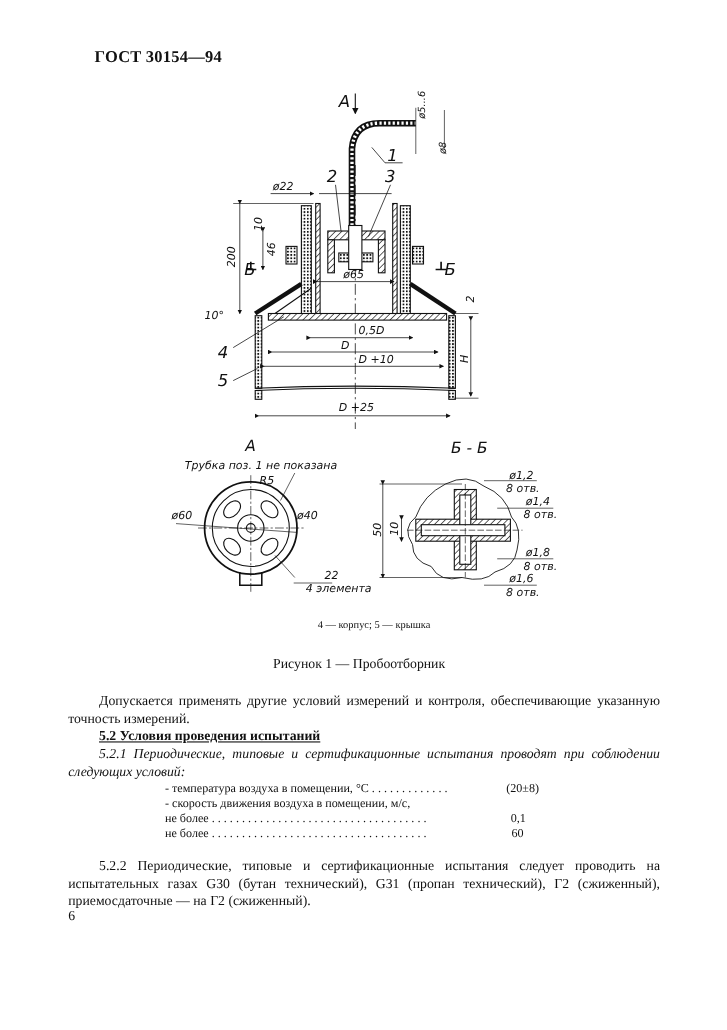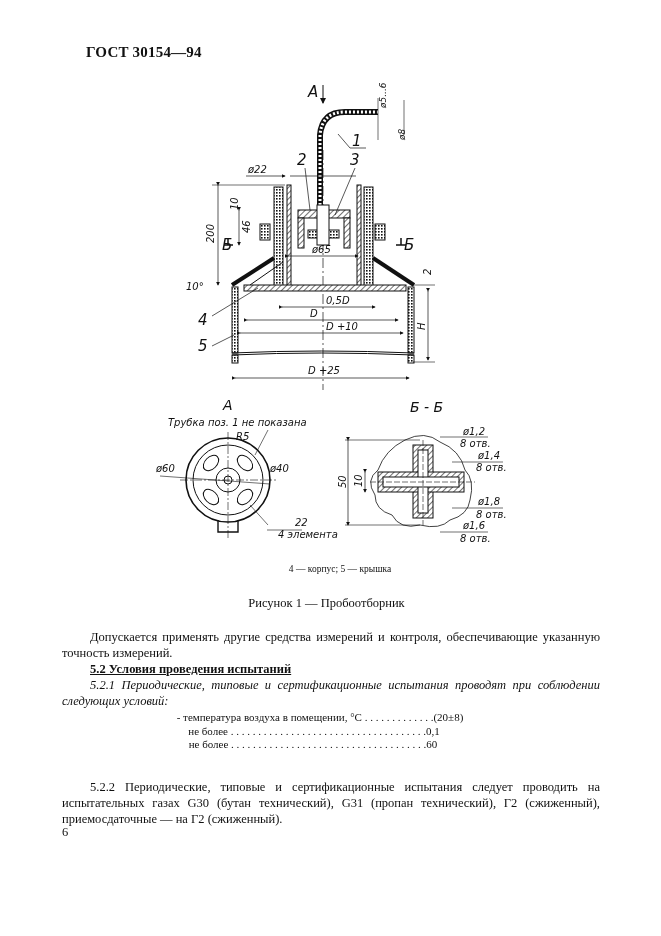--- a/index.html
+++ b/index.html
@@ -36,21 +36,21 @@
   .para {
     position: absolute; left: 62px; width: 538px; font-size: 12.5px; line-height: 16px;
     text-align: justify;
   }
   .indent { text-indent: 28px; }
   .section-title { font-weight: bold; text-decoration: underline; }
   .conditions {
     position: absolute; left: 150px; top: 711px; width: 340px;
     font-size: 11px; line-height: 13.5px;
   }
-  .cond-row { display: flex; justify-content: center; }
+  .cond-row { display: flex; justify-content: space-between; }
   .cond-row .val { white-space: nowrap; }
   .page-num { position: absolute; left: 62px; top: 825px; font-size: 12.5px; }
 </style>
 </head>
 <body>
 
 <div class="page-header">ГОСТ 30154—94</div>
 
 <div class="figure">
   <svg width="661" height="560" viewBox="0 0 661 560">
@@ -209,32 +209,36 @@
     <text class="dim" x="460" y="542">8 отв.</text>
   </svg>
 </div>
 
 <div class="legend">
   <div>4 — корпус; 5 — крышка</div>
 </div>
 
 <div class="caption">Рисунок 1 — Пробоотборник</div>
 
-<div class="para indent" style="top:629px;">Допускается применять другие средства измерений и контроля, обеспечивающие указанную точность измерений.</div>
+<div class="para indent" style="top:629px;">Допускается применять другие условий измерений и контроля, обеспечивающие указанную точность измерений.</div>
 
 <div class="para indent section-title" style="top:661px;">5.2 Условия проведения испытаний</div>
 
 <div class="para indent" style="top:677px;font-style:italic;">5.2.1 Периодические, типовые и сертификационные испытания проводят при соблюдении следующих условий:</div>
 
 <div class="conditions">
   <div class="cond-row">
     <span>- температура воздуха в помещении, °С . . . . . . . . . . . . .</span>
     <span class="val">(20±8)</span>
   </div>
   <div class="cond-row">
+    <span>- скорость движения воздуха в помещении, м/с,</span>
+    <span class="val"></span>
+  </div>
+  <div class="cond-row">
     <span>не более . . . . . . . . . . . . . . . . . . . . . . . . . . . . . . . . . . . .</span>
     <span class="val" style="padding-right:12px;">0,1</span>
   </div>
   <div class="cond-row">
     <span>не более . . . . . . . . . . . . . . . . . . . . . . . . . . . . . . . . . . . .</span>
     <span class="val" style="padding-right:14px;">60</span>
   </div>
 </div>
 
 <div class="para indent" style="top:779px;">5.2.2 Периодические, типовые и сертификационные испытания следует проводить на испытательных газах G30 (бутан технический), G31 (пропан технический), Г2 (сжиженный), приемосдаточные — на Г2 (сжиженный).</div>

